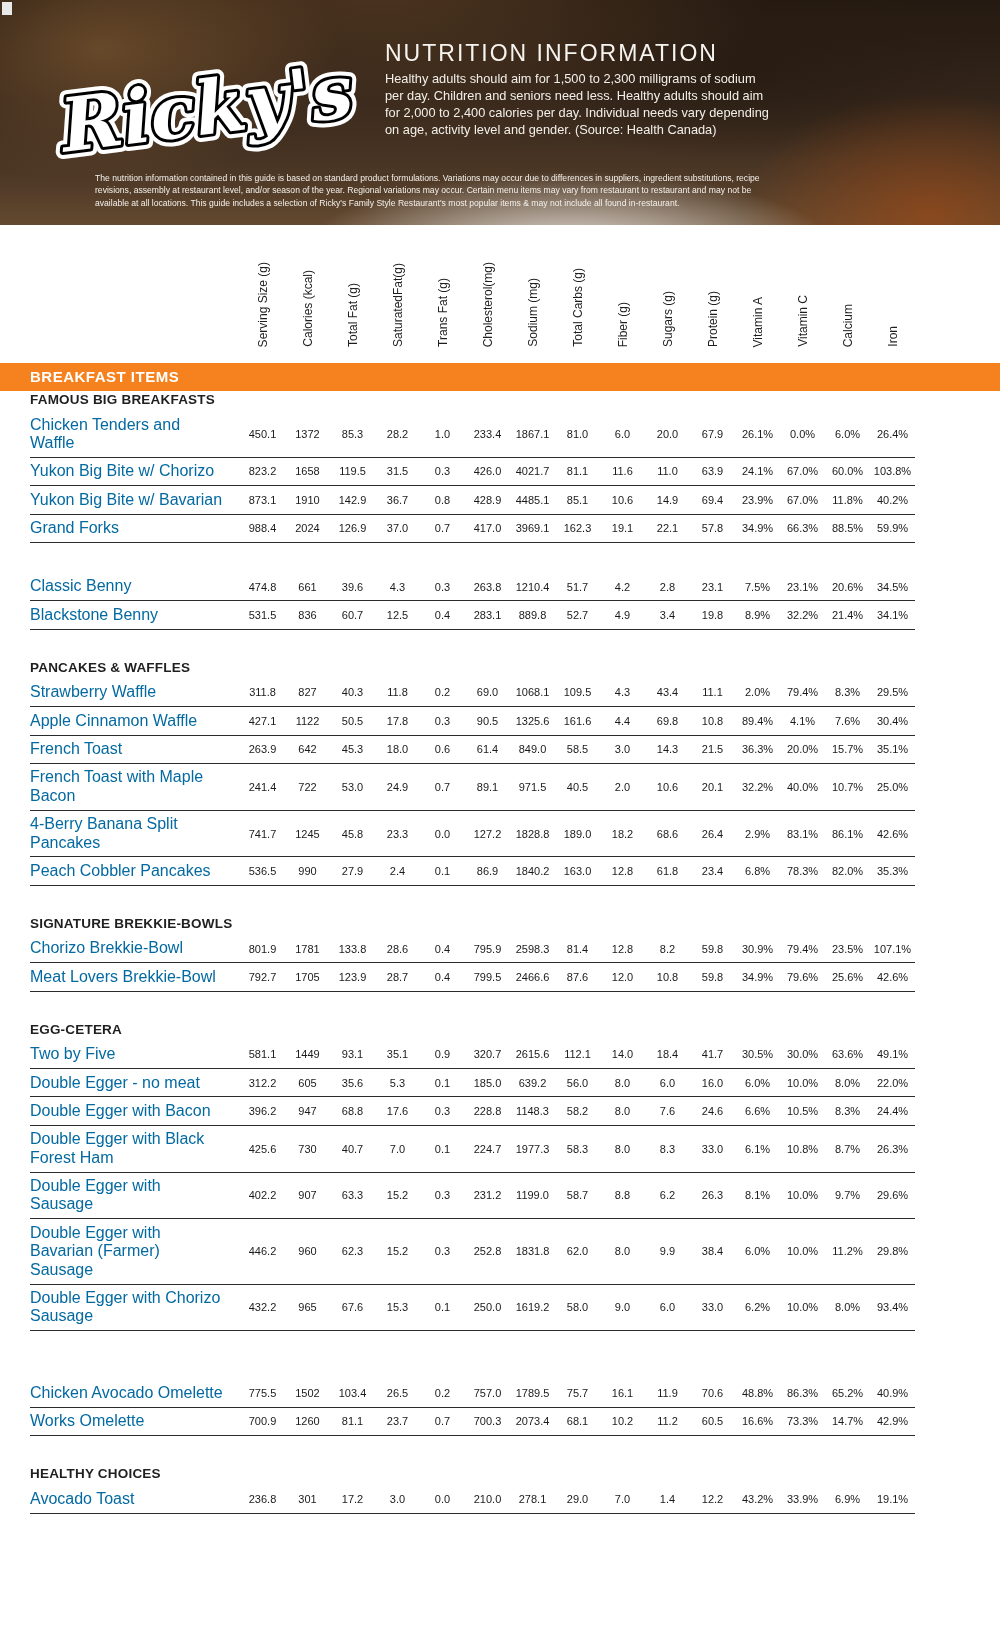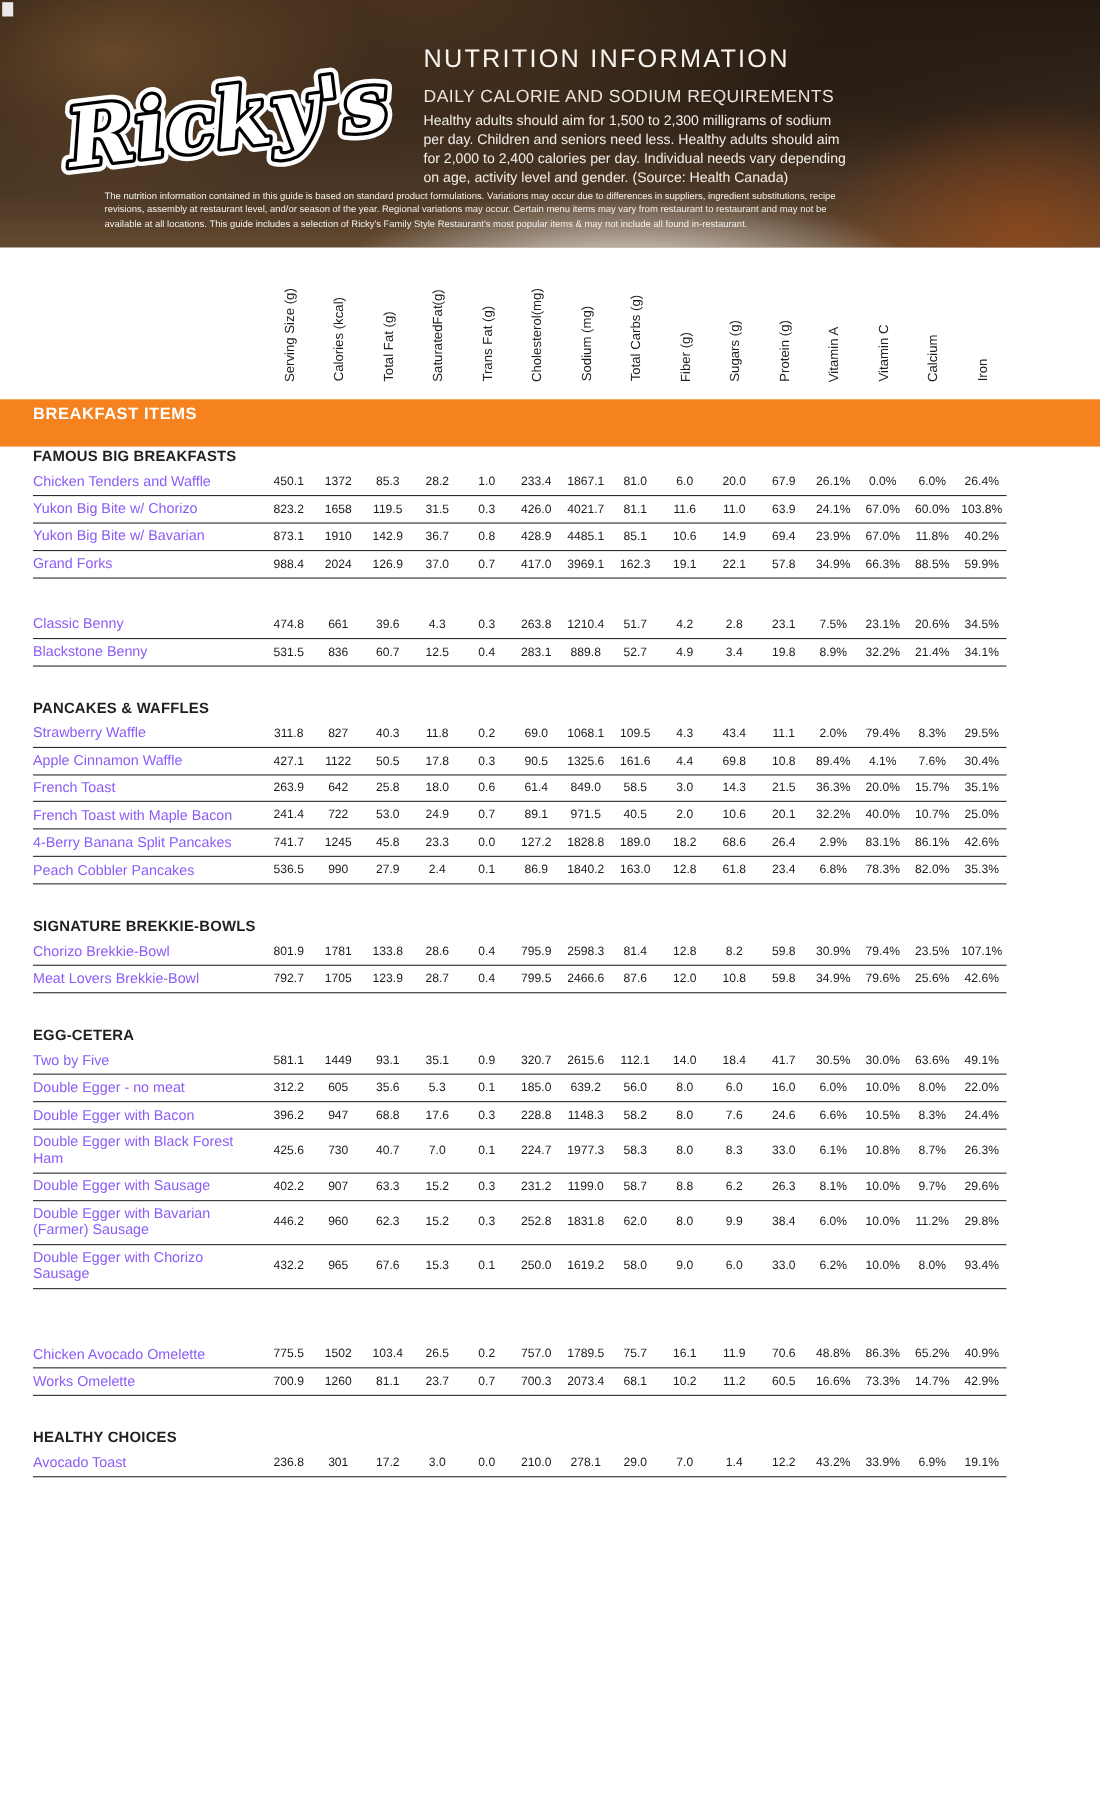--- a/index.html
+++ b/index.html
@@ -70,21 +70,21 @@
     transform: rotate(180deg);
     white-space: nowrap;
     font-size: 12px;
     color: #1e1e1e;
     line-height: 1;
   }
 
   
   .section-bar {
     margin-top: 8px;
-    height: 43px;
+    height: 28px;
     background: #f5821f;
     color: #ffffff;
     font-size: 15px;
     font-weight: 700;
     letter-spacing: 0.5px;
     line-height: 28px;
     padding-left: 30px;
   }
 
   
@@ -100,23 +100,23 @@
     margin-bottom: 4px;
   }
   .row {
     display: grid;
     grid-template-columns: 210px repeat(15, 45px);
     align-items: center;
     border-bottom: 1.5px solid #2b2b2b;
     padding: 4.5px 0;
   }
   .cell.name {
-    font-size: 13px;
+    font-size: 16px;
     line-height: 1.15;
-    color: #8b5cf6;
+    color: #0369a1;
     padding-right: 14px;
   }
   .cell.num {
     font-size: 11px;
     color: #1a1a1a;
     text-align: center;
     white-space: nowrap;
   }
 </style>
 </head>
@@ -131,21 +131,20 @@
       <svg width="310" height="130" viewBox="0 0 310 130">
         <g transform="rotate(-7 155 65)">
           <text x="8" y="92" style="font-family:'DejaVu Serif', serif; font-style: italic; font-weight: bold; font-size: 74px; fill: none; stroke: #ffffff; stroke-width: 14; stroke-linejoin: round;">Ricky's</text>
           <text x="8" y="92" style="font-family:'DejaVu Serif', serif; font-style: italic; font-weight: bold; font-size: 74px; fill: #ffffff; stroke: #000000; stroke-width: 6; paint-order: stroke; stroke-linejoin: round;">Ricky's</text>
         </g>
       </svg>
     </div>
 
     <div class="hero-copy">
       <h1 class="hero-title">NUTRITION INFORMATION</h1>
-      <h2 class="hero-subtitle">DAILY CALORIE AND SODIUM REQUIREMENTS</h2>
       <p class="hero-desc">Healthy adults should aim for 1,500 to 2,300 milligrams of sodium per day. Children and seniors need less. Healthy adults should aim for 2,000 to 2,400 calories per day. Individual needs vary depending on age, activity level and gender. (Source: Health Canada)</p>
     </div>
 
     <p class="hero-disclaimer">The nutrition information contained in this guide is based on standard product formulations. Variations may occur due to differences in suppliers, ingredient substitutions, recipe revisions, assembly at restaurant level, and/or season of the year. Regional variations may occur. Certain menu items may vary from restaurant to restaurant and may not be available at all locations. This guide includes a selection of Ricky's Family Style Restaurant's most popular items &amp; may not include all found in-restaurant.</p>
   </header>
 
   <div class="col-headers" id="col-headers">
       <div class="col-head">
         <span>Serving Size (g)</span>
       </div>
@@ -349,21 +348,21 @@
             <div class="cell num">10.8</div>
             <div class="cell num">89.4%</div>
             <div class="cell num">4.1%</div>
             <div class="cell num">7.6%</div>
             <div class="cell num">30.4%</div>
           </div>
           <div class="row">
             <div class="cell name">French Toast</div>
             <div class="cell num">263.9</div>
             <div class="cell num">642</div>
-            <div class="cell num">25.8</div>
+            <div class="cell num">45.3</div>
             <div class="cell num">18.0</div>
             <div class="cell num">0.6</div>
             <div class="cell num">61.4</div>
             <div class="cell num">849.0</div>
             <div class="cell num">58.5</div>
             <div class="cell num">3.0</div>
             <div class="cell num">14.3</div>
             <div class="cell num">21.5</div>
             <div class="cell num">36.3%</div>
             <div class="cell num">20.0%</div>

